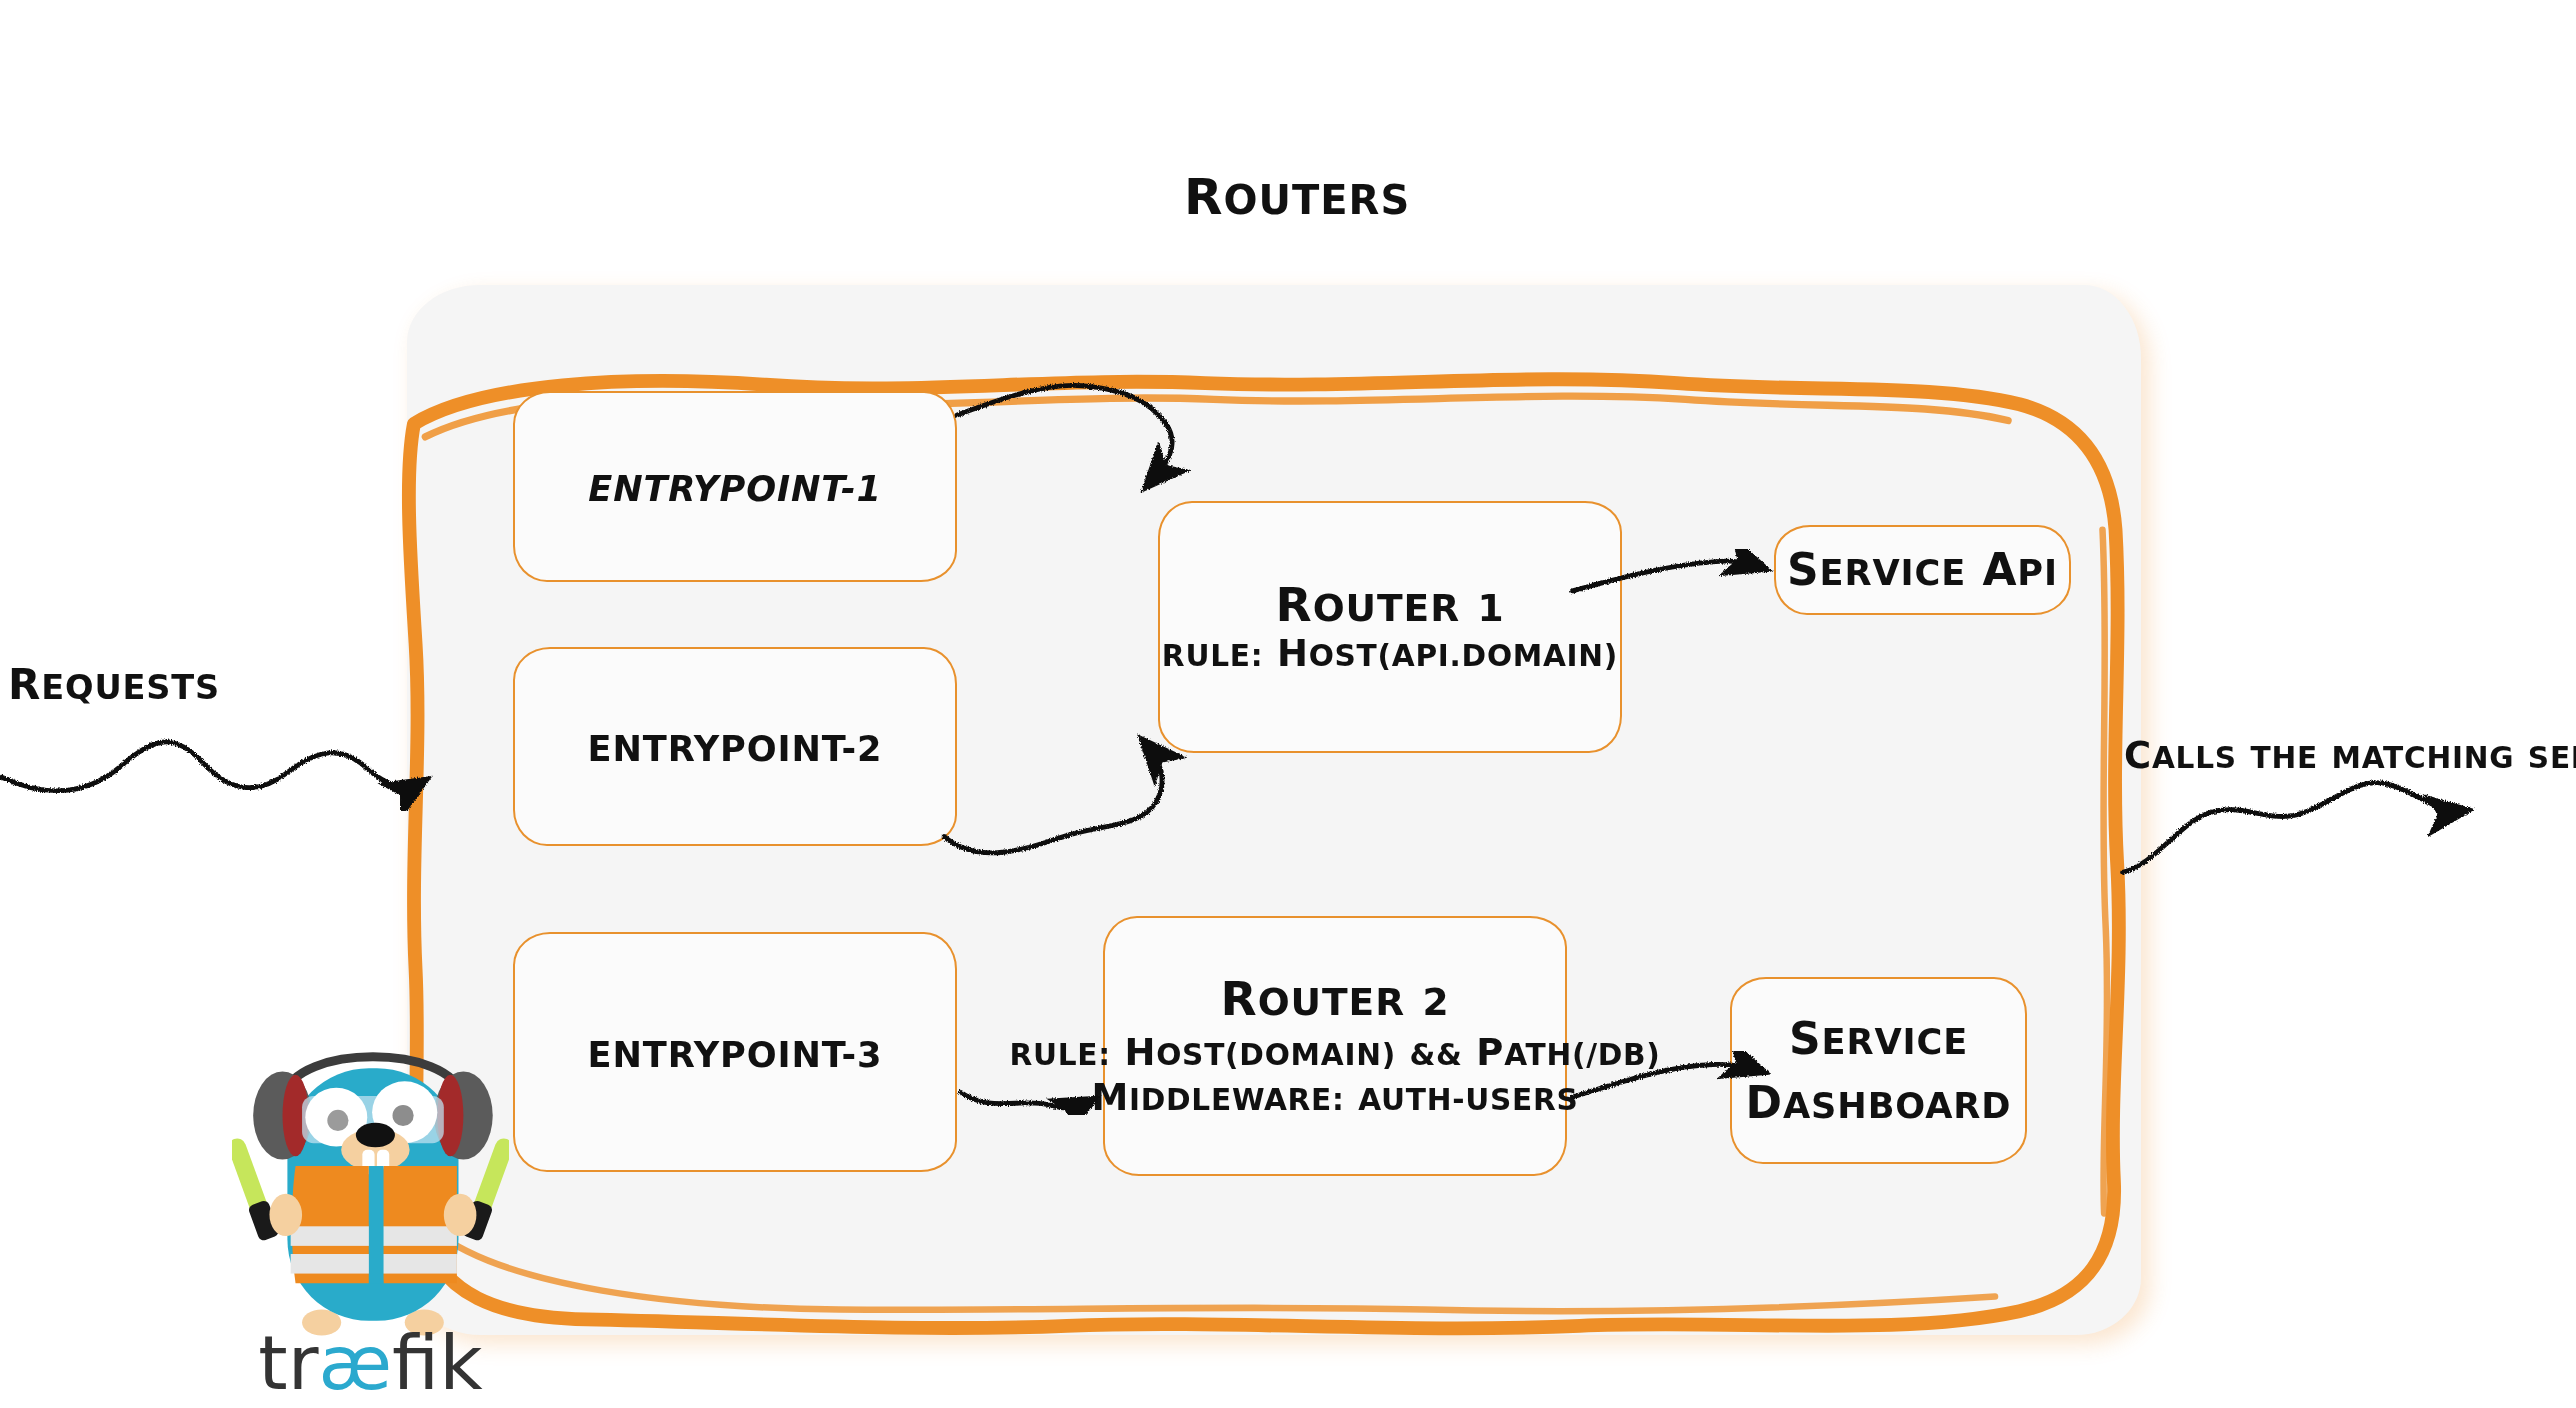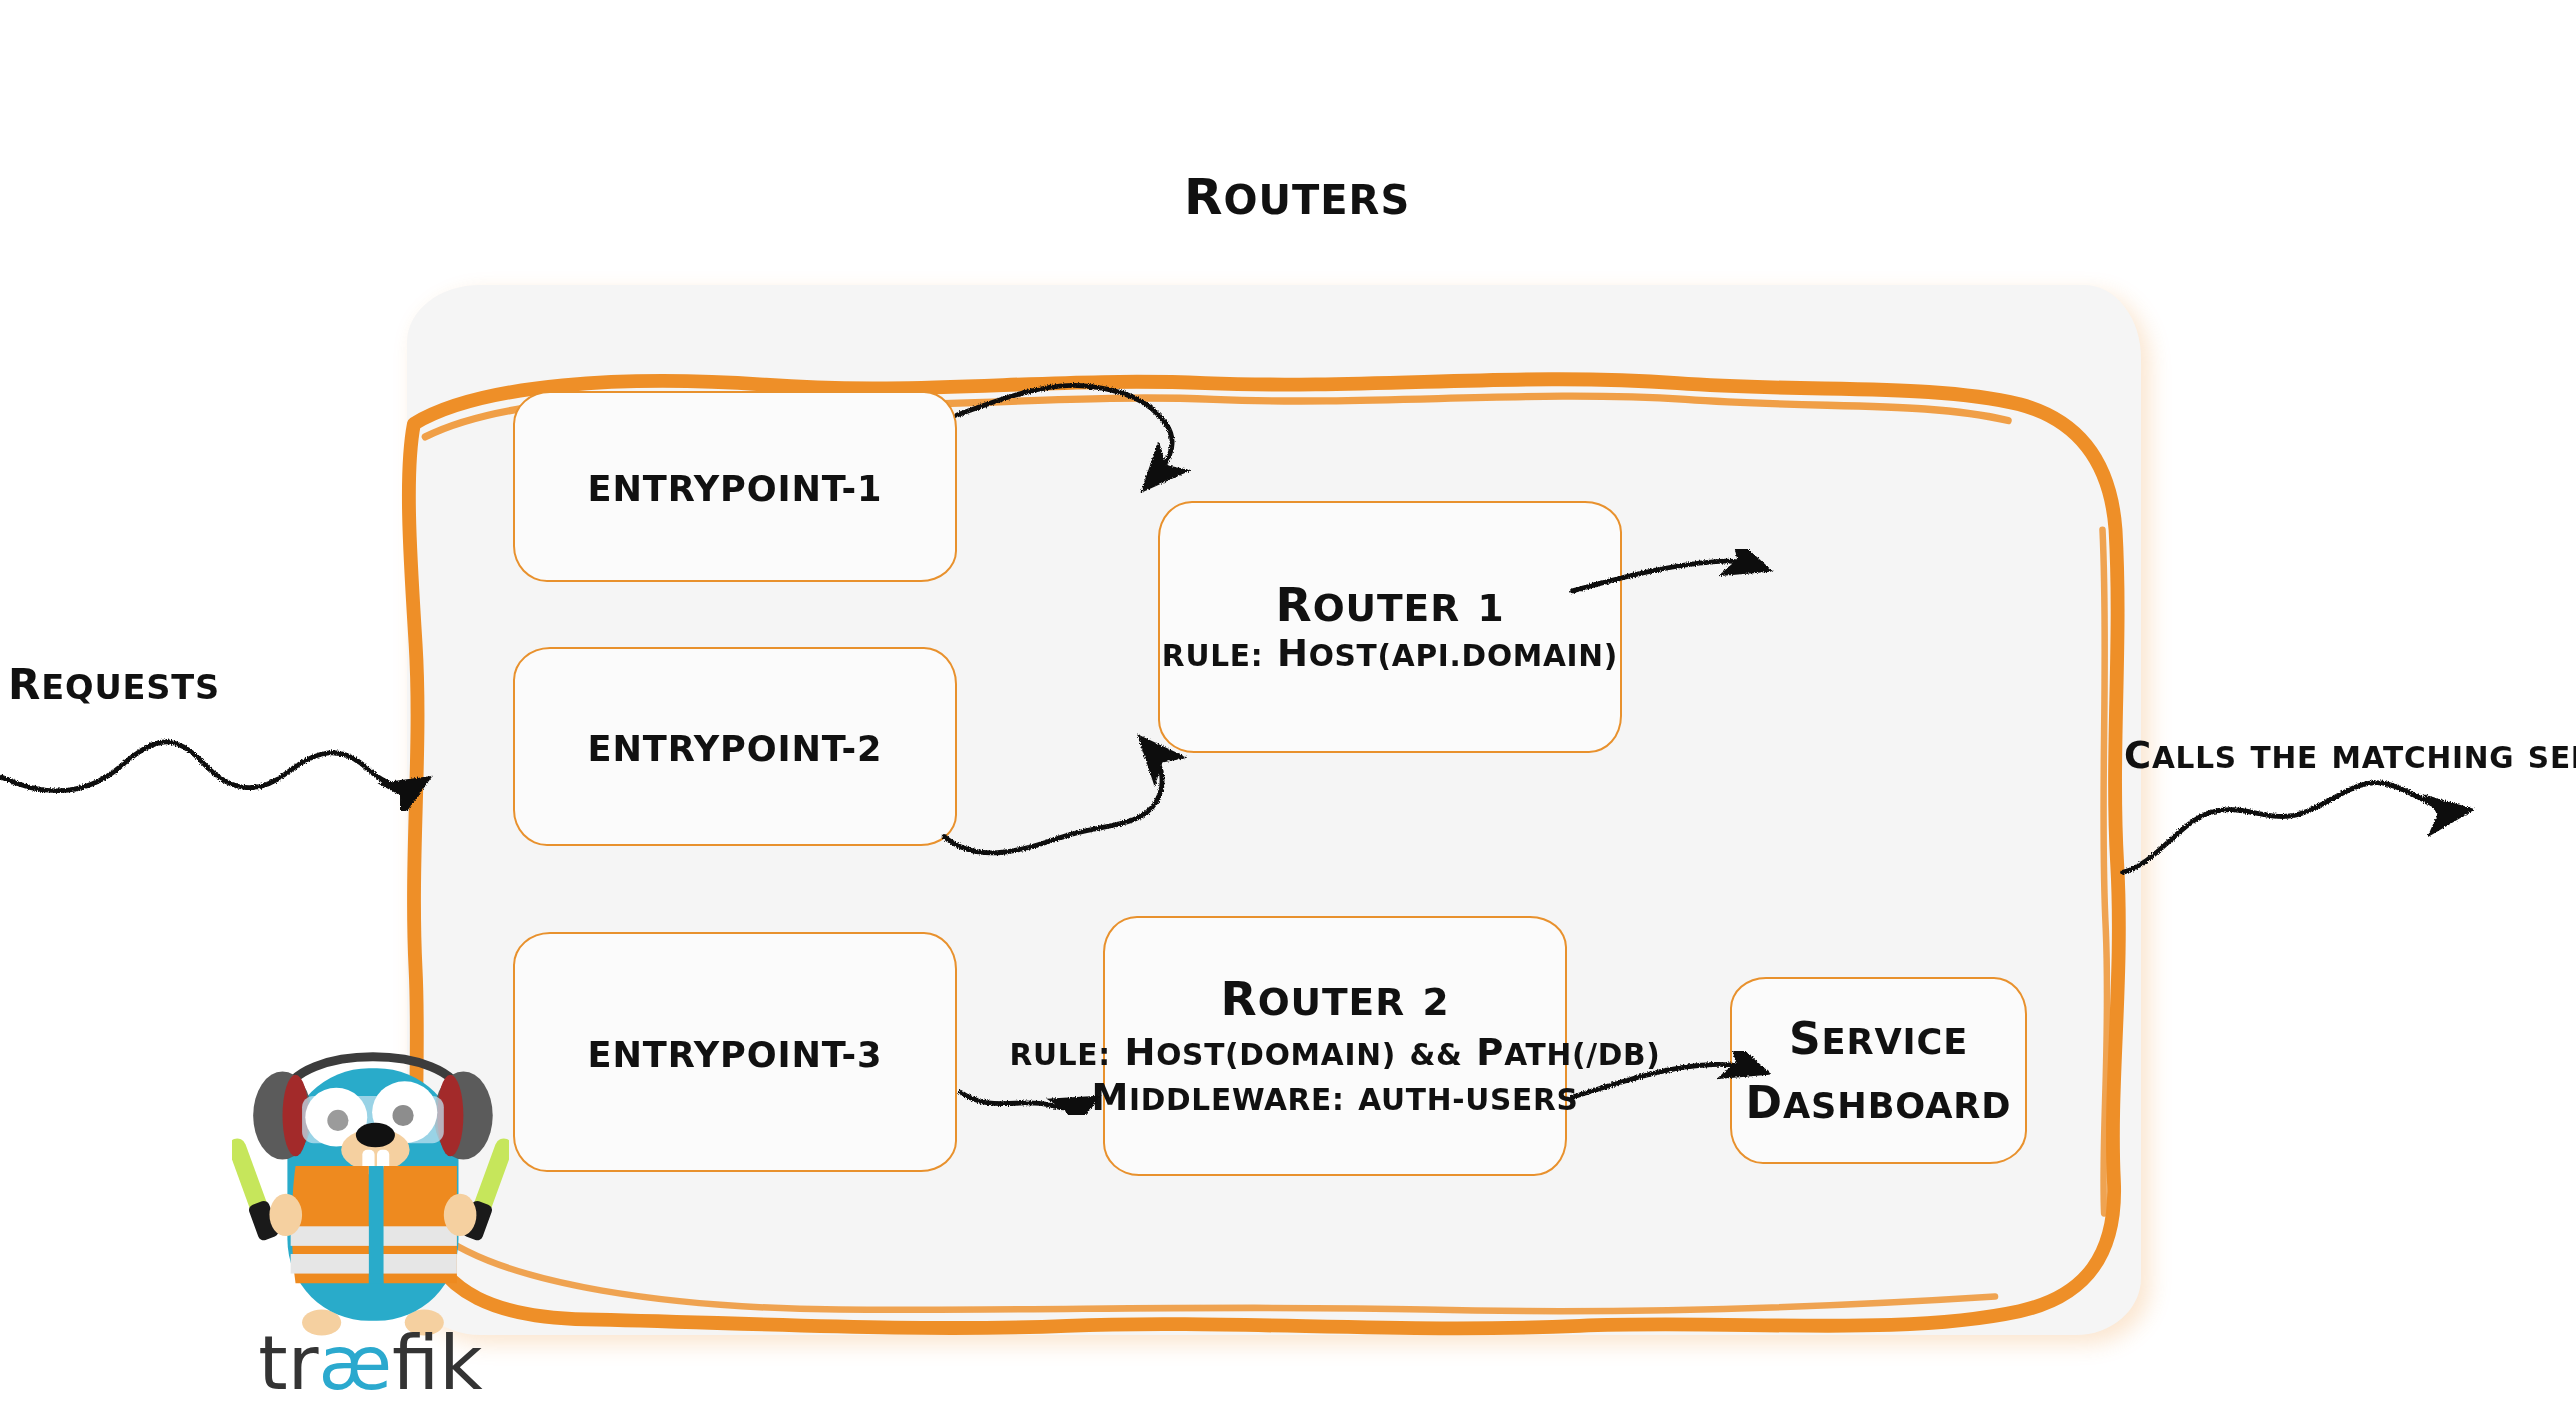--- a/index.html
+++ b/index.html
@@ -47,21 +47,21 @@
     display:flex;
     flex-direction:column;
     align-items:center;
     justify-content:center;
     text-align:center;
   }
   .ep{ border-radius:37px 33px 36px 34px / 33px 37px 31px 36px; }
   .rt{ border-radius:34px 37px 33px 36px / 36px 31px 37px 33px; }
   .sv{ border-radius:36px 33px 37px 33px / 31px 37px 33px 36px; }
 
-  #ep1{ left:513px;  top:391px;  width:444px; height:191px; }
+  #ep1{ left:513px;  top:391px;  width:444px; height:191px;font-style:italic; }
   #ep2{ left:513px;  top:647px;  width:444px; height:199px; }
   #ep3{ left:513px;  top:932px; width:444px; height:240px; }
 
   #router1{ left:1158px; top:501px;  width:464px; height:252px; }
   #router2{ left:1103px; top:916px; width:464px; height:260px; }
 
   #svcApi{ left:1774px; top:525px;  width:297px; height:90px; }
   #svcDash{ left:1730px; top:977px; width:297px; height:187px; }
 
   .ep .label{ font-size:44px; }
@@ -133,20 +133,23 @@
   <div id="router1" class="box rt">
     <div class="hand sc title"><span class="cap">R</span><span class="sm">outer</span> <span class="sm">1</span></div>
     <div class="hand sc line"><span class="sm">r</span><span class="sm">ule:</span> <span class="cap">H</span><span class="sm">ost(api.domain)</span></div>
   </div>
   <div id="router2" class="box rt">
     <div class="hand sc title"><span class="cap">R</span><span class="sm">outer</span> <span class="sm">2</span></div>
     <div class="hand sc line"><span class="sm">r</span><span class="sm">ule:</span> <span class="cap">H</span><span class="sm">ost(domain)</span> <span class="sm">&amp;&amp;</span> <span class="cap">P</span><span class="sm">ath(/db)</span></div>
     <div class="hand sc line"><span class="cap">M</span><span class="sm">iddleware:</span> <span class="sm">a</span><span class="sm">uth-users</span></div>
   </div>
 
+  <div id="svcApi" class="box sv">
+    <div class="hand sc label"><span class="cap">S</span><span class="sm">ervice</span> <span class="cap">A</span><span class="sm">PI</span></div>
+  </div>
   <div id="svcDash" class="box sv">
     <div class="hand sc label"><span class="cap">S</span><span class="sm">ervice</span></div>
     <div class="hand sc label"><span class="cap">D</span><span class="sm">ashboard</span></div>
   </div>
 
   <div id="requests-label" class="hand sc"><span class="cap">R</span><span class="sm">equests</span></div>
   <div id="calls-label" class="hand sc"><span class="cap">C</span><span class="sm">alls</span> <span class="sm">t</span><span class="sm">he</span> <span class="sm">m</span><span class="sm">atching</span> <span class="sm">s</span><span class="sm">erver</span></div>
 
   <svg id="arrows" viewBox="0 0 3165 1730">
     <defs>

